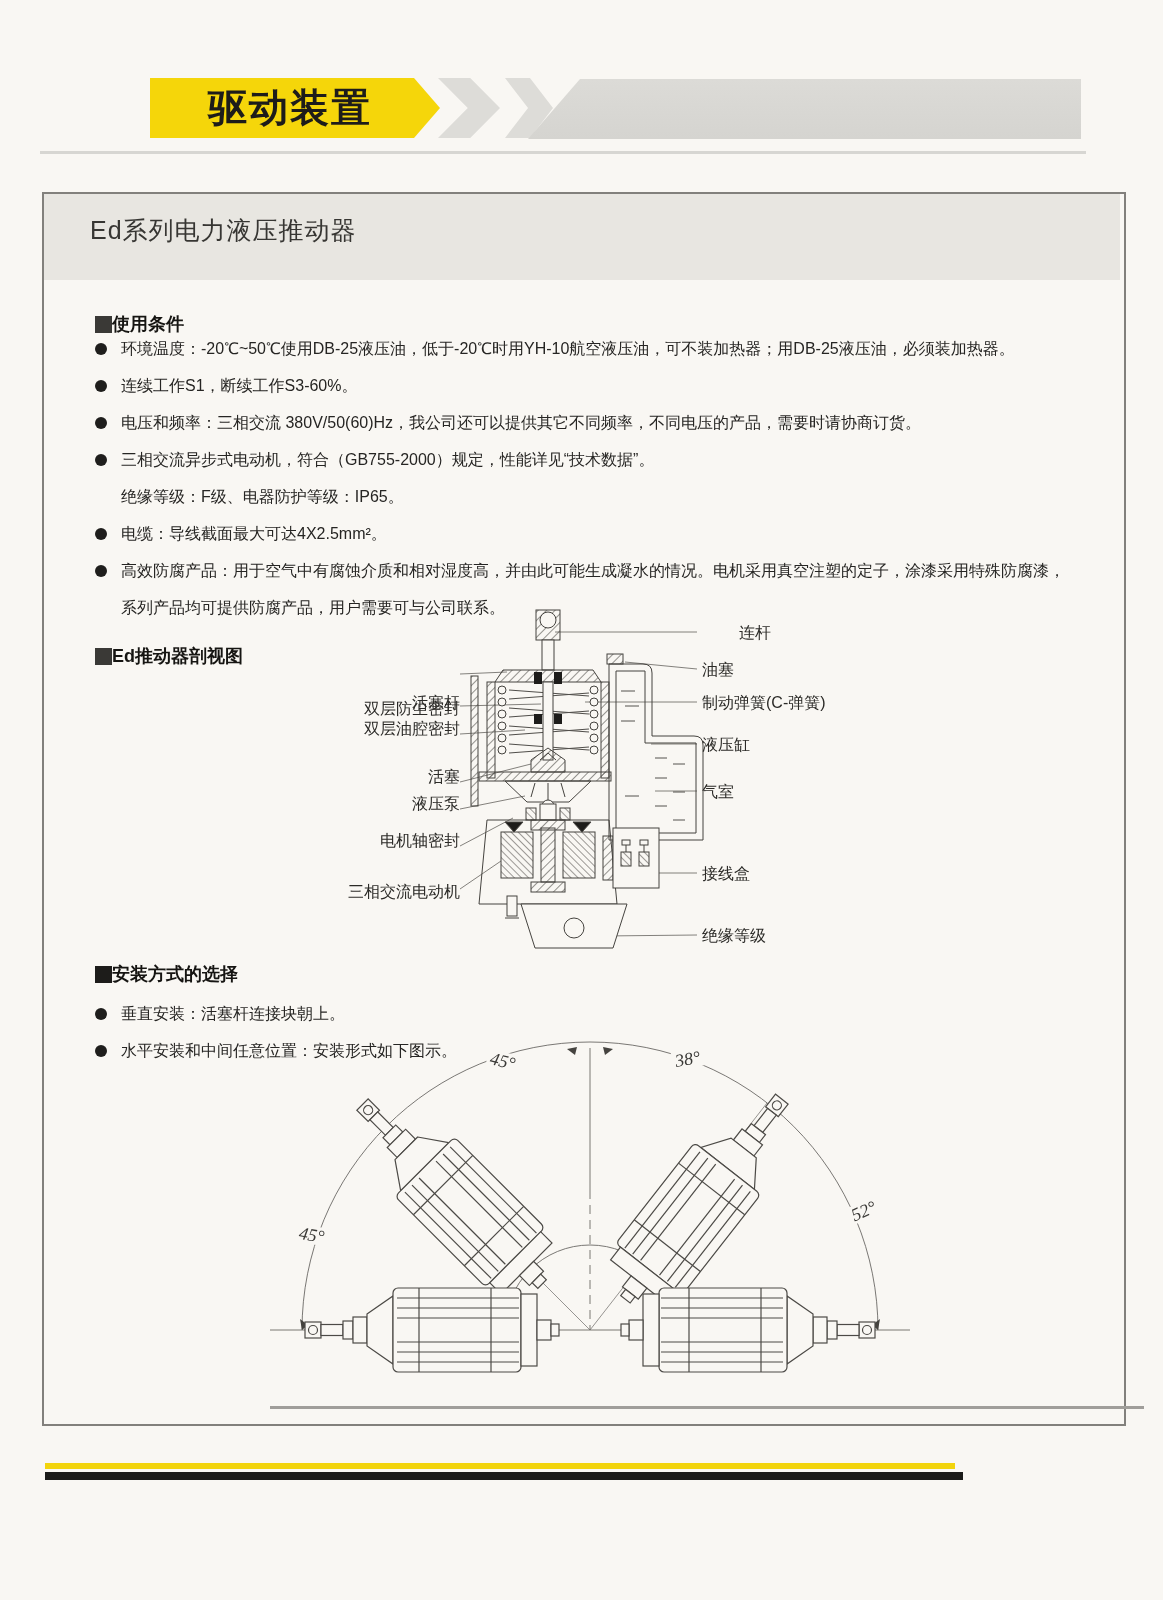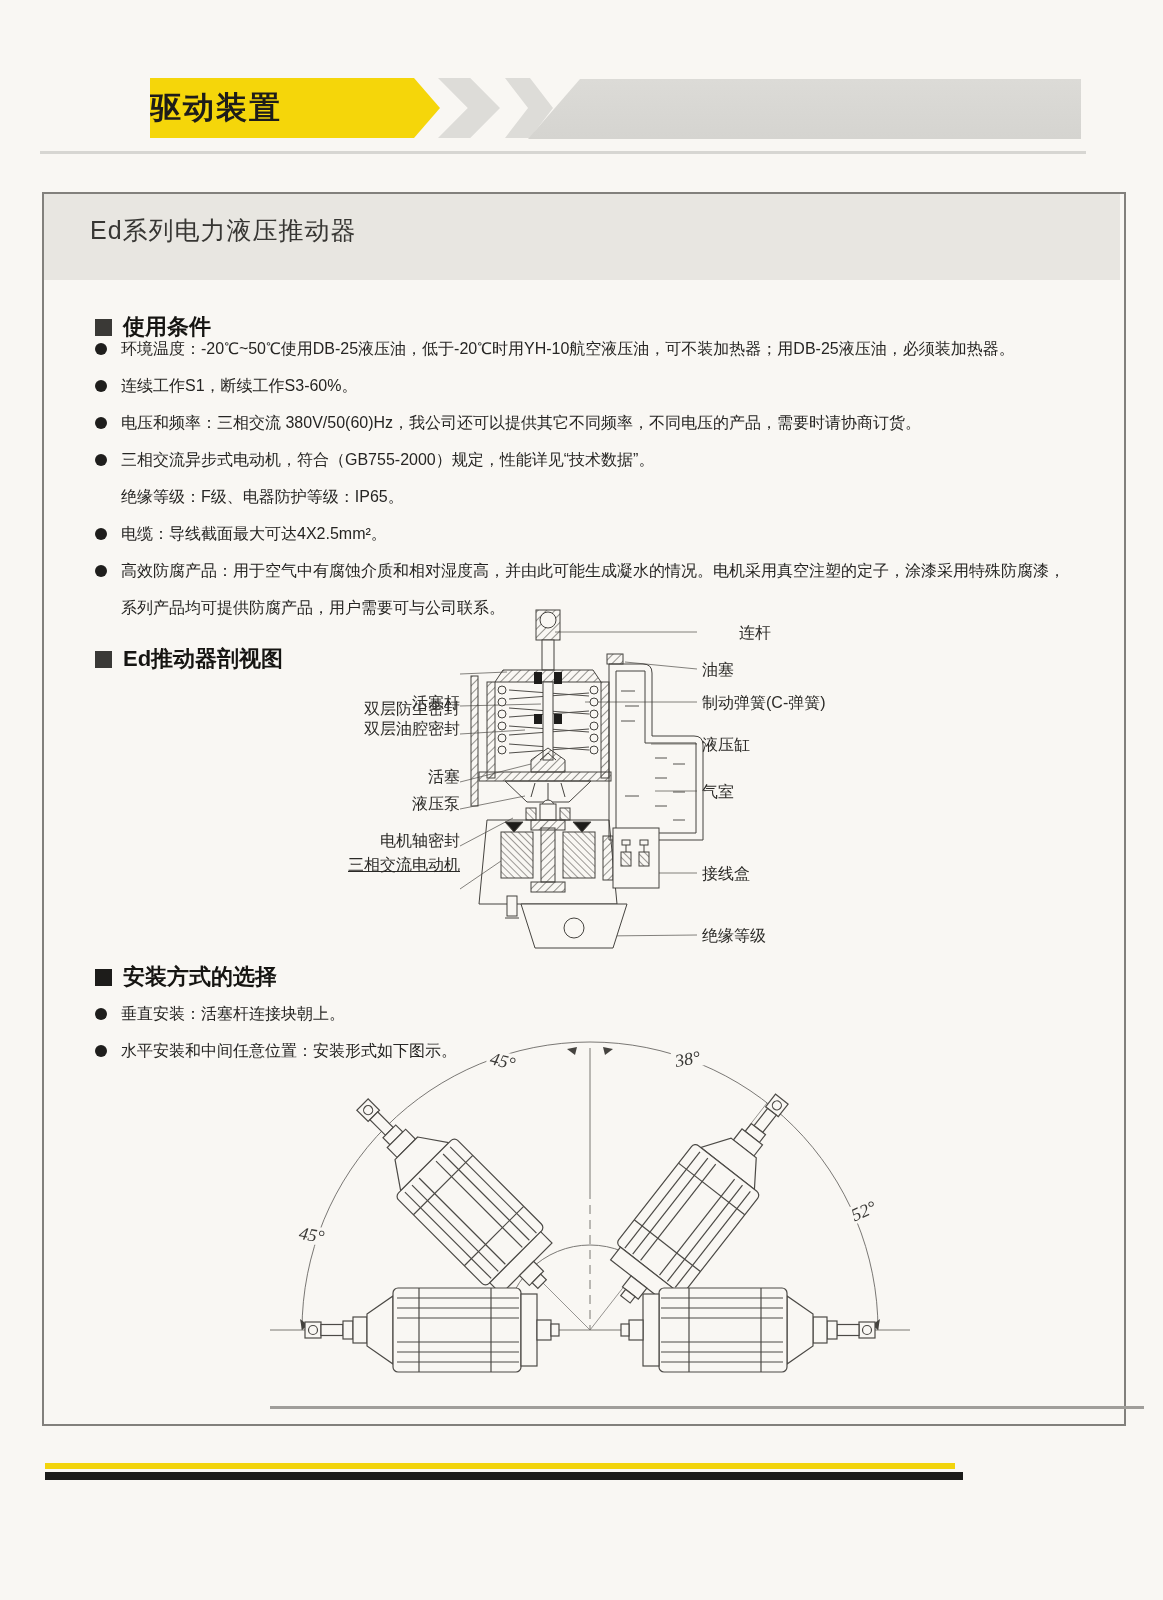--- a/index.html
+++ b/index.html
@@ -1,38 +1,38 @@
 <!DOCTYPE html>
 <html><head>
 <meta charset="utf-8">
 <style>
   html,body{margin:0;padding:0;background:#e9e7e3;}
   .page{position:relative;width:1163px;height:1600px;background:#f9f7f3;overflow:hidden;
         font-family:"Liberation Sans",sans-serif;color:#262523;}
   
   .banner{position:absolute;left:150px;top:78px;width:290px;height:60px;background:#f5d60a;
           clip-path:polygon(0 0,calc(100% - 26px) 0,100% 50%,calc(100% - 26px) 100%,0 100%);
-          display:flex;align-items:center;box-sizing:border-box;
-          font-size:31px;font-weight:700;color:#1d1c1a;letter-spacing:2px;}
+          display:flex;align-items:center;padding-left:58px;box-sizing:border-box;
+          font-size:39px;font-weight:700;color:#1d1c1a;letter-spacing:2px;}
   .chev{position:absolute;top:78px;height:60px;background:#dddcd8;
         clip-path:polygon(0 0,52% 0,100% 50%,52% 100%,0 100%,48% 50%);}
   .chev.c1{left:438px;width:62px;}
   .chev.c2{left:505px;width:48px;}
   .band{position:absolute;left:528px;top:79px;width:553px;height:60px;
         background:linear-gradient(180deg,#dcdbd7,#d5d4d0);
         clip-path:polygon(52px 0,100% 0,100% 100%,0 100%);}
   .header-line{position:absolute;left:40px;top:151px;width:1046px;height:3px;background:#d7d6d2;}
   
   .box{position:absolute;left:42px;top:192px;width:1080px;height:1230px;border:2px solid #82807c;}
   .title-band{position:absolute;left:44px;top:194px;width:1076px;height:86px;background:#e8e6e1;}
   .page-title{position:absolute;left:90px;top:214px;font-size:25px;font-weight:500;
               color:#373633;letter-spacing:1px;}
   
-  .sec-head{position:absolute;display:flex;align-items:center;gap:11px;
-            font-size:22px;font-weight:700;color:#161512;}
+  .sec-head{position:absolute;display:flex;align-items:center;
+            font-size:18px;font-weight:700;color:#161512;}
   .sec-marker{width:17px;height:17px;background:#39383500;background:#3a3936;flex:0 0 auto;}
   
   .bullets{position:absolute;left:95px;width:978px;}
   .bullet{position:relative;padding-left:26px;font-size:16px;line-height:37px;margin:0;}
   .bullet .dot{position:absolute;left:0;top:13px;width:12px;height:12px;border-radius:50%;
                background:#1f1e1c;}
   .bullet .note{padding-left:0;}
   
   .part-label{position:absolute;font-size:16px;color:#2b2a27;white-space:nowrap;line-height:18px;}
   .pl-left{text-align:right;}
@@ -227,21 +227,21 @@
       <line x1="150" y1="312" x2="164" y2="312"></line>
     </g>
   </svg>
 
   <div class="part-label pl-left" style="left:300px;top:700px;width:160px;">双层防尘密封</div>
   <div class="part-label pl-left" style="left:300px;top:694px;width:160px;">活塞杆</div>
   <div class="part-label pl-left" style="left:300px;top:720px;width:160px;">双层油腔密封</div>
   <div class="part-label pl-left" style="left:300px;top:768px;width:160px;">活塞</div>
   <div class="part-label pl-left" style="left:300px;top:795px;width:160px;">液压泵</div>
   <div class="part-label pl-left" style="left:300px;top:832px;width:160px;">电机轴密封</div>
-  <div class="part-label pl-left" style="left:300px;top:856px;width:160px;text-decoration:underline;">三相交流电动机</div>
+  <div class="part-label pl-left" style="left:300px;top:883px;width:160px;">三相交流电动机</div>
 
   <div class="part-label" style="left:702px;top:624px;margin-left:37px;">连杆</div>
   <div class="part-label" style="left:702px;top:661px;">油塞</div>
   <div class="part-label" style="left:702px;top:694px;">制动弹簧(C-弹簧)</div>
   <div class="part-label" style="left:702px;top:736px;">液压缸</div>
   <div class="part-label" style="left:702px;top:783px;">气室</div>
   <div class="part-label" style="left:702px;top:865px;">接线盒</div>
   <div class="part-label" style="left:702px;top:927px;">绝缘等级</div>
 
   <div class="sec-head" style="left:95px;top:962px;">

